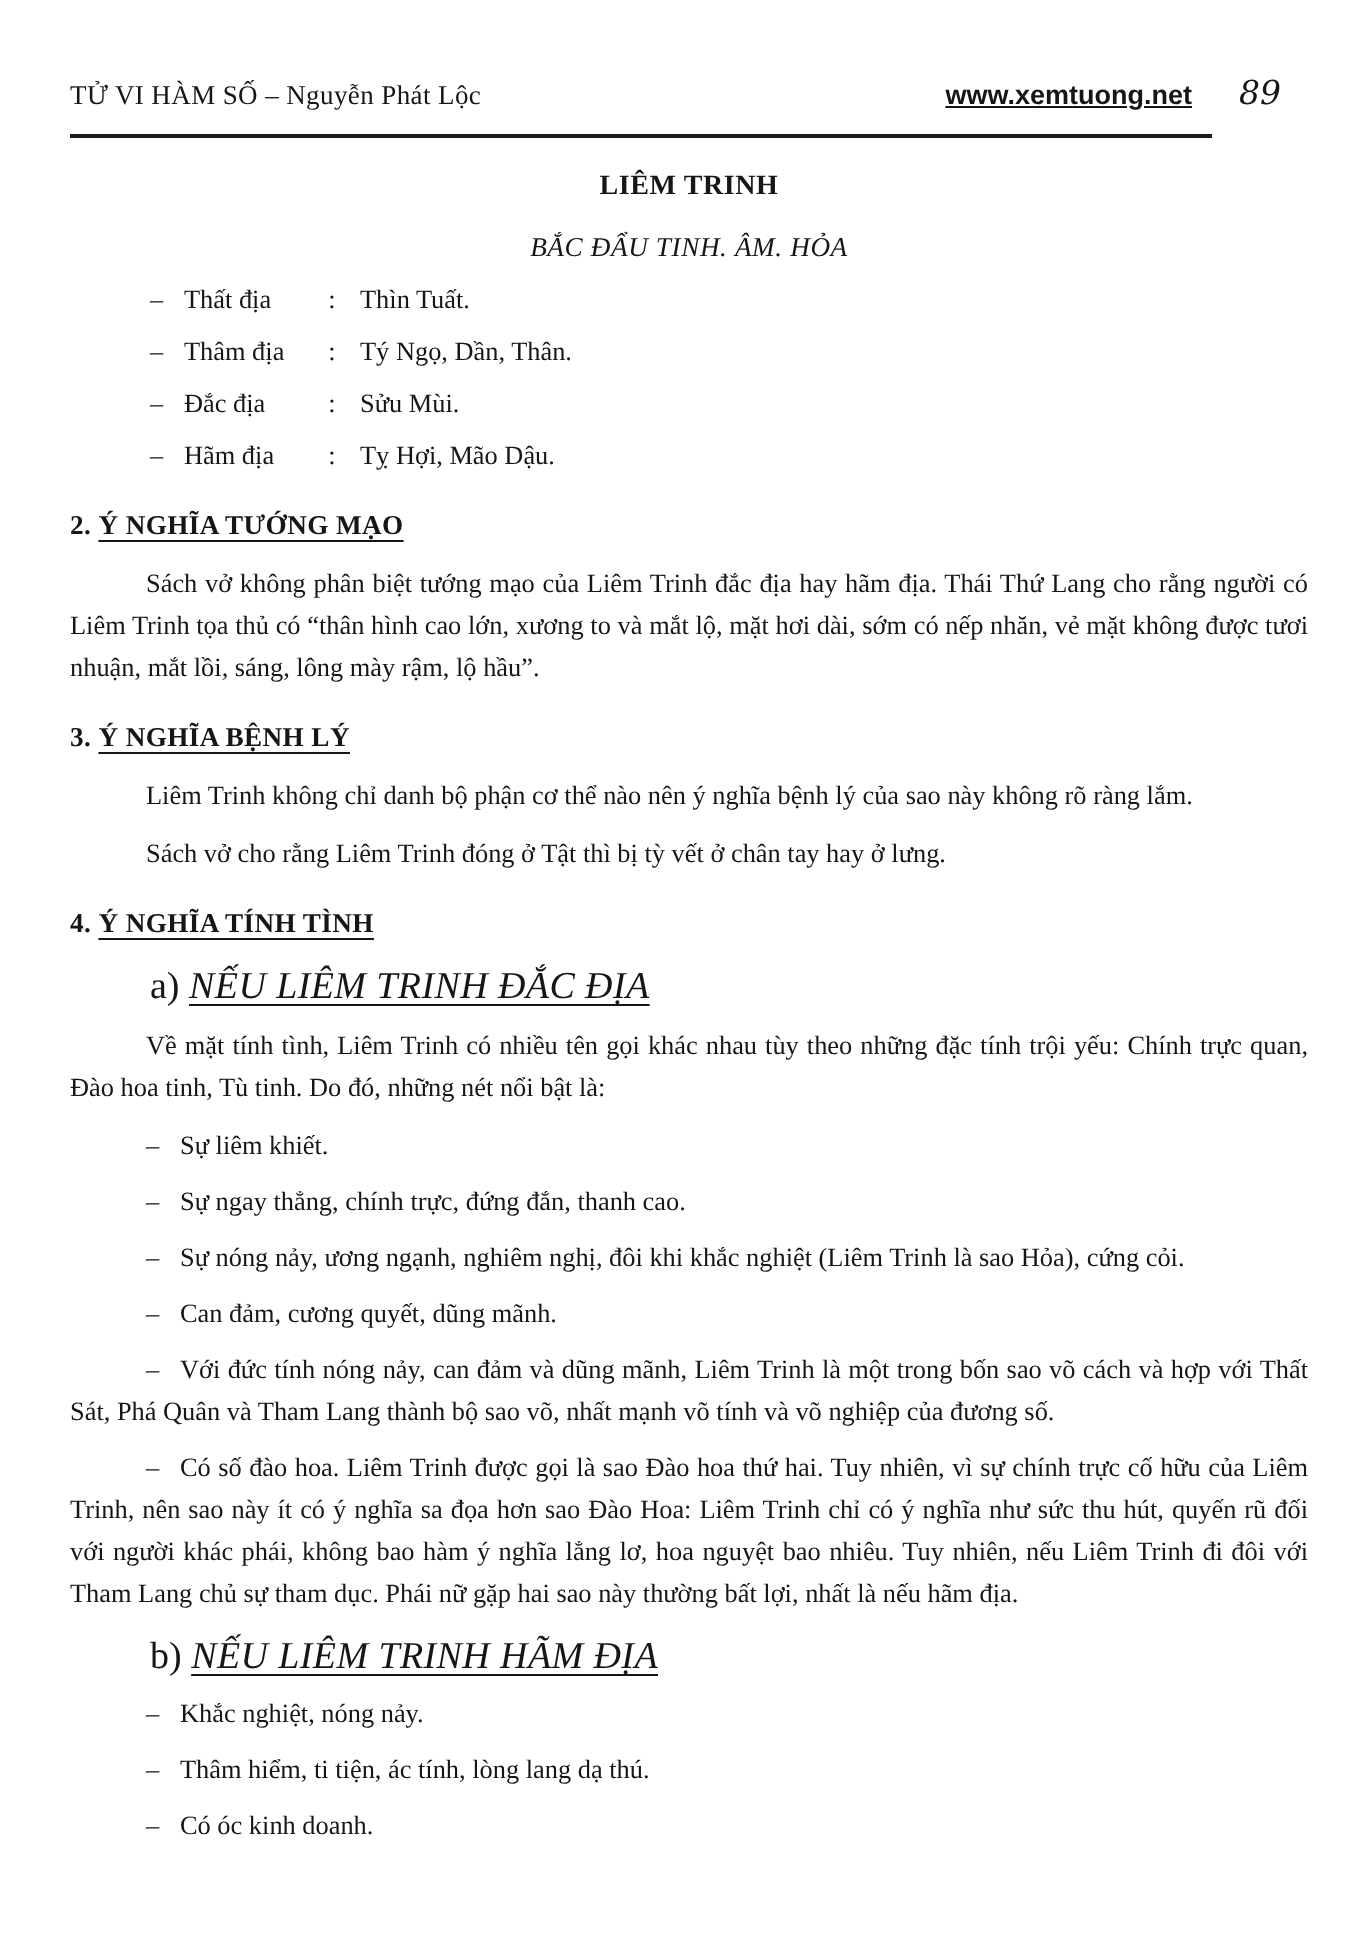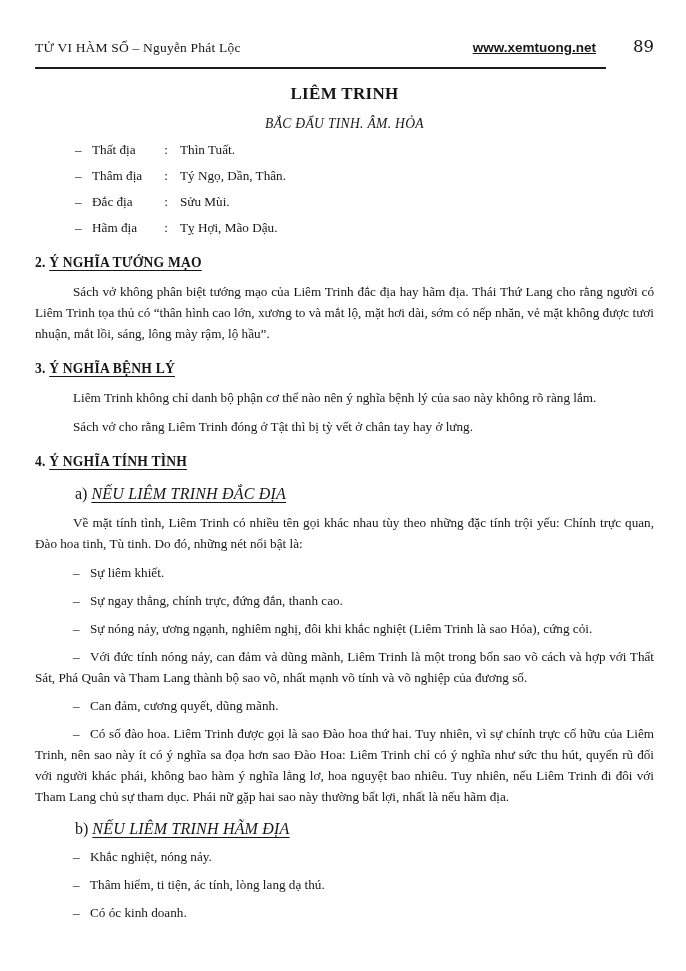--- a/index.html
+++ b/index.html
@@ -12,45 +12,45 @@
   .page { box-sizing: border-box; width: 686px; height: 971px; padding: 36px 32px 0 35px; }
 
   
   .header { display: flex; align-items: baseline; }
   .header-ruled {
     flex: 1; display: flex; justify-content: space-between; align-items: baseline;
     border-bottom: 2px solid #1c1c1c; padding-bottom: 9px;
   }
   .book-title { font-size: 13.5px; letter-spacing: 0.2px; }
   .website { font-family: "Liberation Sans", "DejaVu Sans", sans-serif; font-weight: 700; font-size: 13.5px; padding-right: 10px; text-decoration: underline; }
-  .page-num { width: 48px; text-align: right; font-size: 16.5px; font-family: "DejaVu Serif", serif; }
+  .page-num { width: 48px; text-align: center; font-style: italic; font-size: 16.5px; font-family: "DejaVu Serif", serif; }
 
   
-  .doc-title { text-align: center; font-weight: 700; font-size: 17px; margin-top: 14px; letter-spacing: 0.3px; }
+  .doc-title { text-align: center; font-weight: 700; font-size: 14px; margin-top: 14px; letter-spacing: 0.3px; }
   .doc-subtitle { text-align: center; font-weight: 400; font-style: italic; font-size: 13.6px; margin-top: 9px; letter-spacing: 0.3px; }
 
   
   .sec-heading { font-weight: 700; font-size: 13.6px; margin: 14px 0 2px 0; letter-spacing: 0.2px; }
   .sec-heading .sec-title { text-decoration: underline; text-underline-offset: 3px; text-decoration-thickness: 1.4px; }
 
   
   .def-list { margin: 4px 0 2px 0; }
   .def-row { display: flex; padding-left: 40px; margin: 5px 0; }
   .dash-col { width: 17px; flex: none; }
   .def-label { width: 60px; flex: none; }
   .def-colon { width: 28px; flex: none; text-align: center; }
   .def-value { flex: 1; }
 
   
   p.body-par { margin: 8px 0; text-align: justify; text-indent: 38px; }
   p.bullet-par { margin: 7px 0; text-align: justify; text-indent: 38px; }
   .bdash { display: inline-block; width: 17px; text-indent: 0; }
 
   
-  .sub-heading { margin: 11px 0 3px 0; padding-left: 40px; font-size: 16px; }
+  .sub-heading { margin: 11px 0 3px 0; padding-left: 40px; font-size: 19px; }
   .sub-prefix { font-style: normal; }
   .sub-title { font-style: italic; text-decoration: underline; text-underline-offset: 3px; text-decoration-thickness: 1.2px; letter-spacing: 0.2px; }
 </style>
 </head>
 <body>
 
 <div class="page">
 
   <div class="header">
     <div class="header-ruled">
@@ -109,22 +109,22 @@
   </div>
 
   <div class="sub-heading">
     <span class="sub-prefix">a)</span>
     <span class="sub-title">NẾU LIÊM TRINH ĐẮC ĐỊA</span>
   </div>
   <p class="body-par">Về mặt tính tình, Liêm Trinh có nhiều tên gọi khác nhau tùy theo những đặc tính trội yếu: Chính trực quan, Đào hoa tinh, Tù tinh. Do đó, những nét nổi bật là:</p>
   <p class="bullet-par"><span class="bdash">–</span><span>Sự liêm khiết.</span></p>
   <p class="bullet-par"><span class="bdash">–</span><span>Sự ngay thẳng, chính trực, đứng đắn, thanh cao.</span></p>
   <p class="bullet-par"><span class="bdash">–</span><span>Sự nóng nảy, ương ngạnh, nghiêm nghị, đôi khi khắc nghiệt (Liêm Trinh là sao Hỏa), cứng cỏi.</span></p>
+  <p class="bullet-par"><span class="bdash">–</span><span>Can đảm, cương quyết, dũng mãnh.</span></p>
   <p class="bullet-par"><span class="bdash">–</span><span>Với đức tính nóng nảy, can đảm và dũng mãnh, Liêm Trinh là một trong bốn sao võ cách và hợp với Thất Sát, Phá Quân và Tham Lang thành bộ sao võ, nhất mạnh võ tính và võ nghiệp của đương số.</span></p>
-  <p class="bullet-par"><span class="bdash">–</span><span>Can đảm, cương quyết, dũng mãnh.</span></p>
   <p class="bullet-par"><span class="bdash">–</span><span>Có số đào hoa. Liêm Trinh được gọi là sao Đào hoa thứ hai. Tuy nhiên, vì sự chính trực cố hữu của Liêm Trinh, nên sao này ít có ý nghĩa sa đọa hơn sao Đào Hoa: Liêm Trinh chỉ có ý nghĩa như sức thu hút, quyến rũ đối với người khác phái, không bao hàm ý nghĩa lẳng lơ, hoa nguyệt bao nhiêu. Tuy nhiên, nếu Liêm Trinh đi đôi với Tham Lang chủ sự tham dục. Phái nữ gặp hai sao này thường bất lợi, nhất là nếu hãm địa.</span></p>
 
   <div class="sub-heading">
     <span class="sub-prefix">b)</span>
     <span class="sub-title">NẾU LIÊM TRINH HÃM ĐỊA</span>
   </div>
   <p class="bullet-par"><span class="bdash">–</span><span>Khắc nghiệt, nóng nảy.</span></p>
   <p class="bullet-par"><span class="bdash">–</span><span>Thâm hiểm, ti tiện, ác tính, lòng lang dạ thú.</span></p>
   <p class="bullet-par"><span class="bdash">–</span><span>Có óc kinh doanh.</span></p>
 

